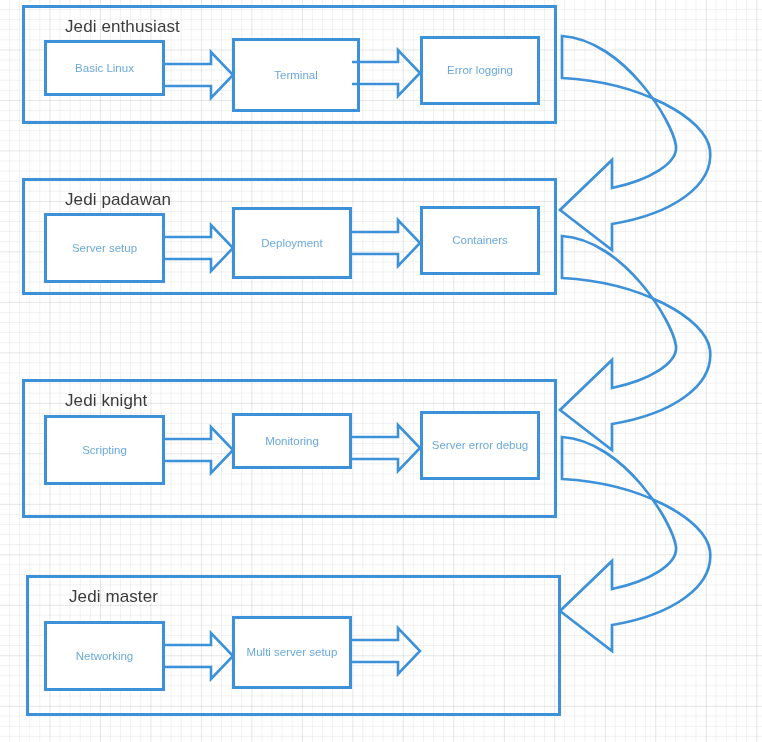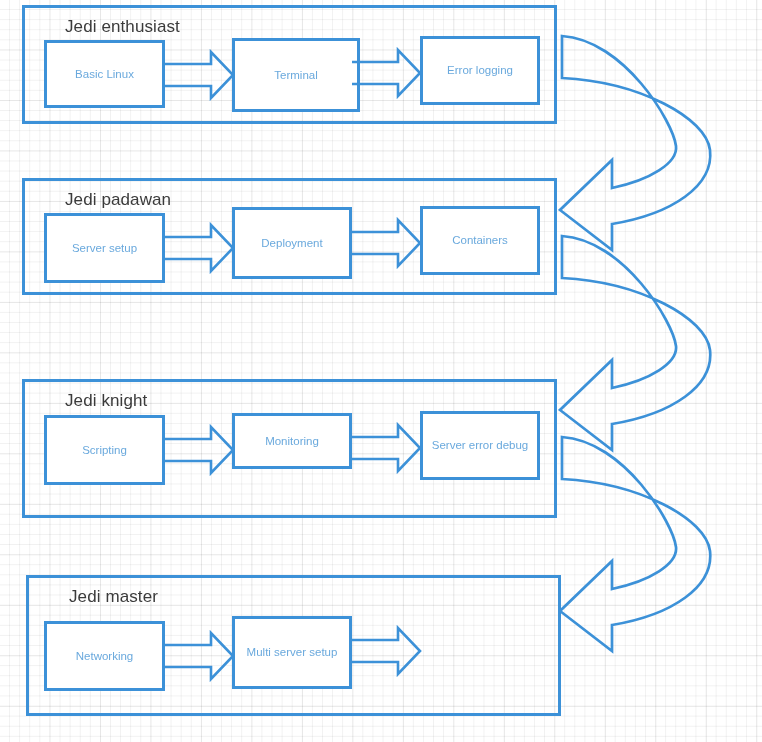--- a/index.html
+++ b/index.html
@@ -134,21 +134,21 @@
          L 612,561
          L 612,589
          C 650,581 678,564 676,547
          C 673,523 624,441 562,437 Z"></path>
   </svg>
 
   <div class="group" style="left:22px; top:5px; width:535px; height:119px;">
     <span class="group-label">Jedi enthusiast</span>
   </div>
 
-  <div class="node" style="left:44px; top:40px; width:121px; height:68px;">
+  <div class="node" style="left:44px; top:40px; width:121px; height:56px;">
     <span>Basic Linux</span>
   </div>
 
   <svg class="arrow-svg" style="left:165px; top:52px; width:70px; height:46px;" viewBox="0 0 70 46">
     <path class="arrow-path" d="M 0,12 L 46,12 L 46,0 L 68,23 L 46,46 L 46,34 L 0,34"></path>
   </svg>
 
   <div class="node" style="left:232px; top:38px; width:128px; height:74px;">
     <span>Terminal</span>
   </div>

